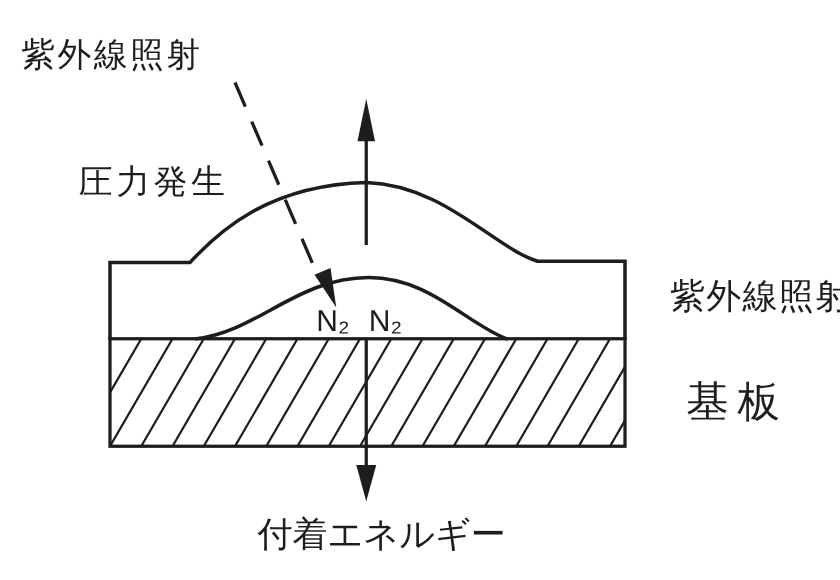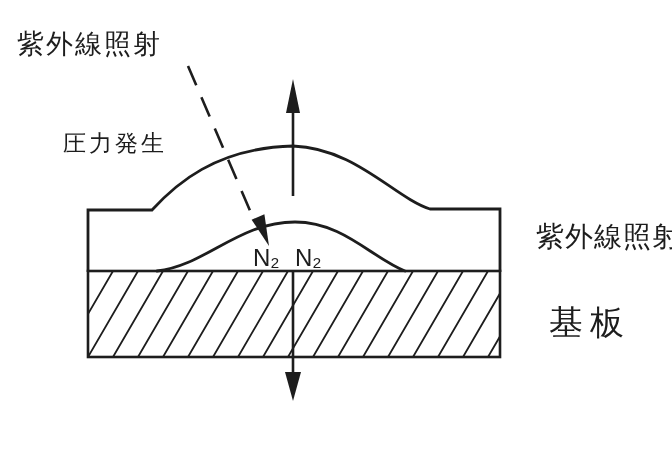--- a/index.html
+++ b/index.html
@@ -25,21 +25,21 @@
   }
   .lbl {
     position: absolute;
     white-space: nowrap;
     color: #1d1d1d;
     line-height: 1.1;
     user-select: none;
   }
   .lbl-uv        { left: 17px;  top: 30px;  font-size: 27px; letter-spacing: 2px; }
   .lbl-strain    { left: 217px; top: 12px;  font-size: 28px; letter-spacing: 0px; }
-  .lbl-pressure  { left: 63px;  top: 131px; font-size: 23px; letter-spacing: 3px; }
+  .lbl-pressure  { left: 63px;  top: 131px; font-size: 27px; letter-spacing: 3px; }
   .lbl-n2-left   { left: 253px; top: 245px; font-size: 24px; }
   .lbl-n2-right  { left: 295px; top: 245px; font-size: 24px; }
   .lbl-film      { left: 536px; top: 222px; font-size: 28px; letter-spacing: 1px; }
   .lbl-substrate { left: 549px; top: 304px; font-size: 34px; letter-spacing: 7px; }
   .lbl-adhesion  { left: 206px; top: 413px; font-size: 28px; letter-spacing: 0px; }
 </style>
 </head>
 <body>
 
 <div class="stage">
@@ -87,14 +87,15 @@
   <div class="lbl lbl-pressure">圧力発生</div>
 
   <div class="lbl lbl-n2-left">N₂</div>
 
   <div class="lbl lbl-n2-right">N₂</div>
 
   <div class="lbl lbl-film">紫外線照射</div>
 
   <div class="lbl lbl-substrate">基板</div>
 
+  <div class="lbl lbl-adhesion">付着エネルギー</div>
 
 </div>
 
 </body></html>

